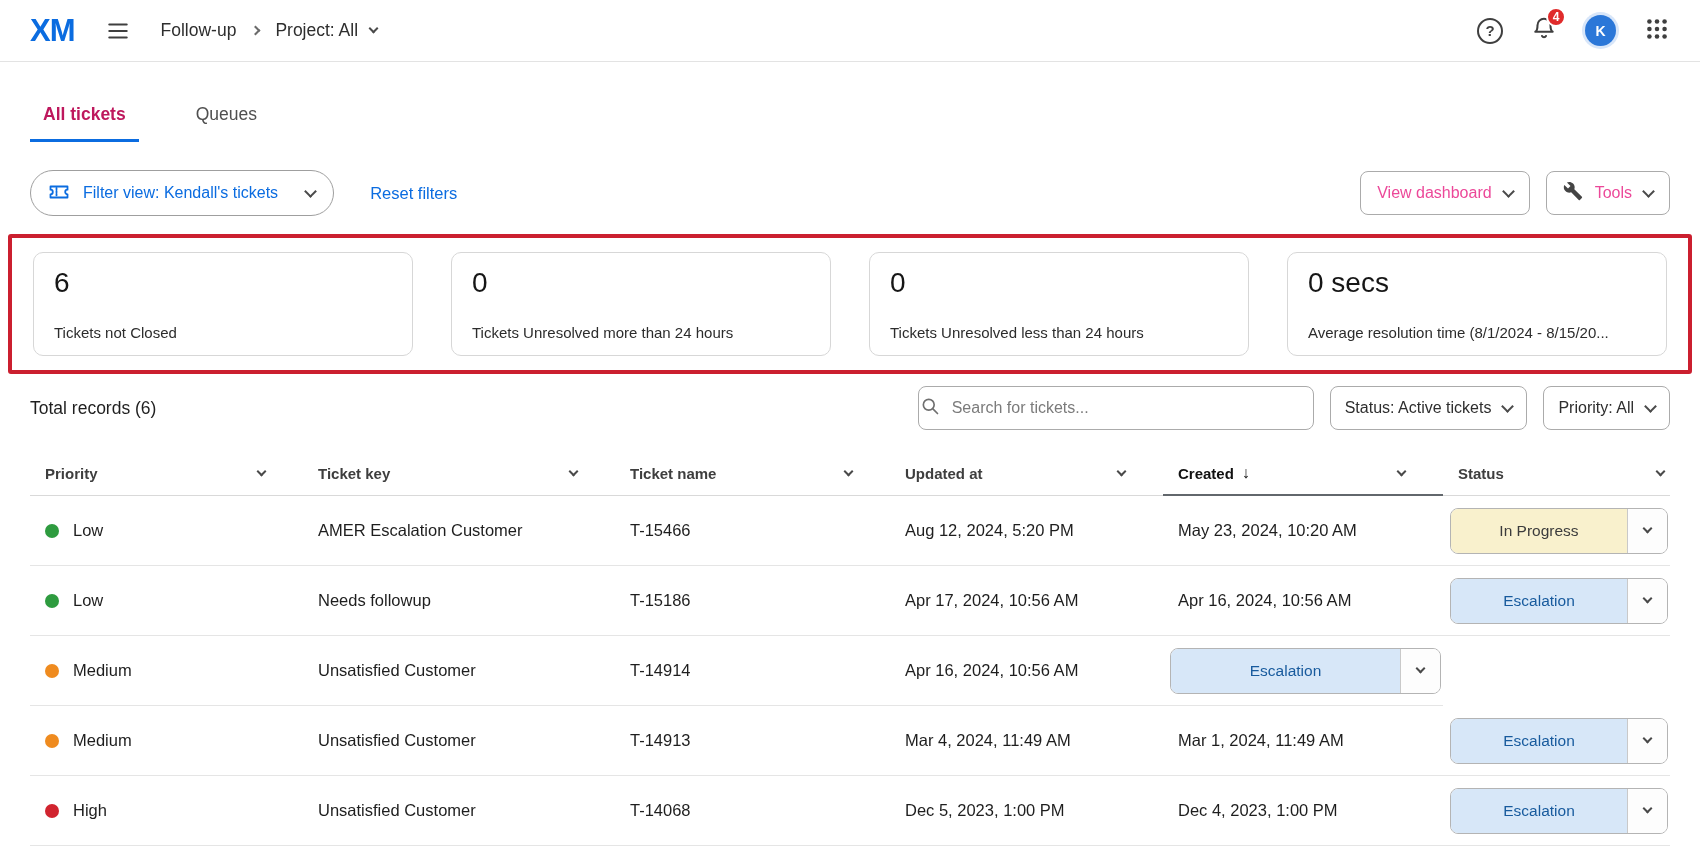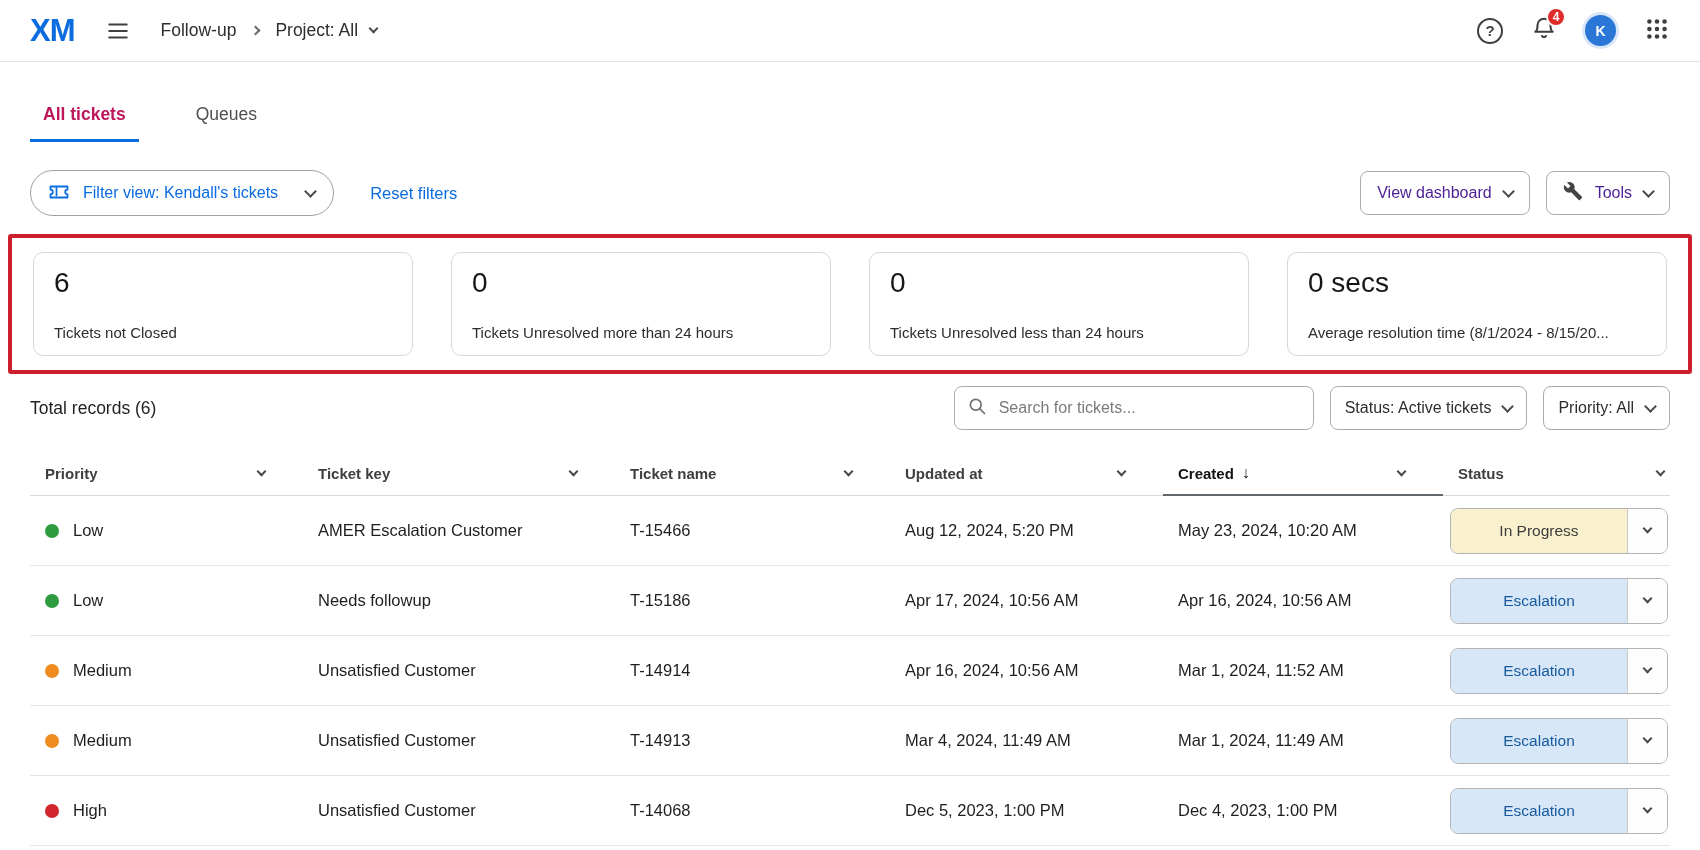--- a/index.html
+++ b/index.html
@@ -62,42 +62,42 @@
     height:46px; display:flex; align-items:center; gap:12px;
     padding:0 18px 0 16px; border:1px solid #9f9f9f; border-radius:24px;
     color:#0b6ce0; font-size:16px; background:#fff; cursor:pointer;
   }
   .filter-view-btn .chev { color:#4a4a4a; margin-left:16px; }
   .link { color:#0b6ce0; font-size:16.5px; cursor:pointer; }
   .fb-right { display:flex; gap:16px; }
   .btn {
     height:44px; display:flex; align-items:center; gap:12px; padding:0 16px;
     border:1px solid #ababab; border-radius:8px; background:#fff;
-    font-size:16px; color:#4c1d95; cursor:pointer;
+    font-size:16px; color:#ec4899; cursor:pointer;
   }
   .btn .chev { color:#4a4a4a; }
 
   
   .annotation { margin:18px 8px 0; border:4px solid #cb1f2f; border-radius:3px; padding:14px 21px; }
   .stats { display:flex; gap:38px; }
   .stat-card {
     flex:1; border:1px solid #d7d7d7; border-radius:10px; height:104px;
     padding:14px 20px 14px; display:flex; flex-direction:column; justify-content:space-between;
     background:#fff;
   }
   .stat-value { font-size:28px; color:#161616; }
   .stat-label { font-size:15px; color:#2c2c2c; white-space:nowrap; overflow:hidden; }
 
   
   .recordsbar { display:flex; align-items:center; justify-content:space-between; margin:12px 30px 0; }
   .total { font-size:17.5px; color:#1f1f1f; }
   .rb-right { display:flex; gap:16px; align-items:center; }
   .search {
-    width:360px; height:44px; border:1px solid #ababab; border-radius:8px;
-    display:flex; align-items:center; gap:10px; padding:0 12px; background:#fff;
+    width:396px; height:44px; border:1px solid #ababab; border-radius:8px;
+    display:flex; align-items:center; gap:10px; padding:0 1px; background:#fff;
   }
   .search input { border:none; outline:none; flex:1; font-size:16px; color:#333; font-family:inherit; background:transparent; }
   .search input::placeholder { color:#7b7b7b; }
   .dd {
     height:44px; border:1px solid #ababab; border-radius:8px; background:#fff;
     display:flex; align-items:center; gap:12px; padding:0 14px;
     font-size:16px; color:#2e2e2e; cursor:pointer;
   }
   .dd .chev { color:#4a4a4a; }
 
@@ -343,21 +343,20 @@
   </div>
 
   <div class="tr">
     <div class="td td-priority">
       <span class="dot" style="background-color: rgb(239, 139, 31);"></span>
       <span>Medium</span>
     </div>
     <div class="td">Unsatisfied Customer</div>
     <div class="td">T-14914</div>
     <div class="td">Apr 16, 2024, 10:56 AM</div>
-    <div class="td">Mar 1, 2024, 11:52 AM</div>
     <div class="td td-status">
       <div class="status-btn">
         <span class="status-label" style="background-color: rgb(215, 231, 248); color: rgb(23, 90, 157);">Escalation</span>
         <span class="status-chev">
             <i class="chev sm"></i>
           </span>
       </div>
     </div>
   </div>
 

